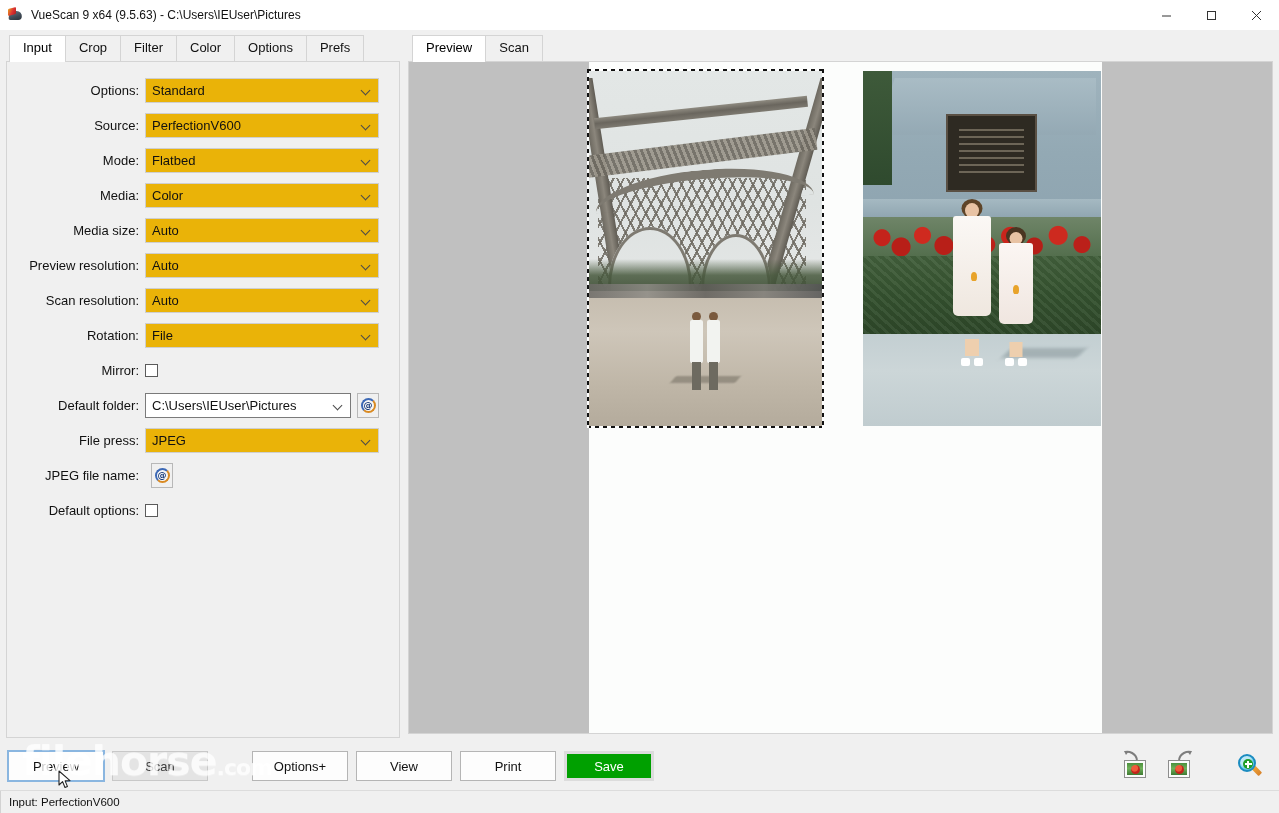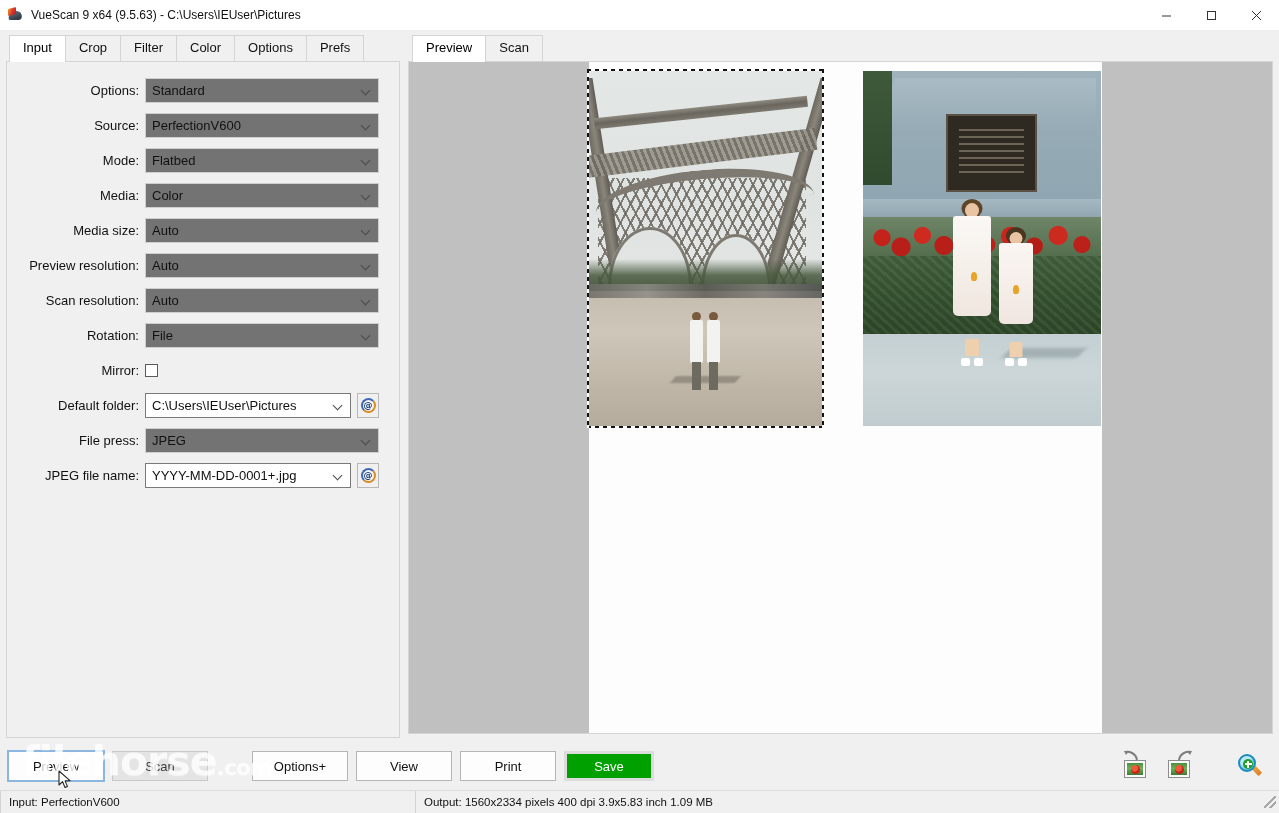--- a/index.html
+++ b/index.html
@@ -114,21 +114,21 @@
   }
   .form-label {
     width: 138px; flex: 0 0 138px;
     text-align: right; padding-right: 6px;
     font-size: 13px; color: #111;
     white-space: nowrap;
   }
   .ctrl-wrap { display: flex; align-items: center; flex: 1 1 auto; }
   .combo {
     flex: 1 1 auto; height: 25px;
-    background: #737373;
+    background: #eab308;
     border: 1px solid #cfcfcf;
     display: flex; align-items: center;
     padding-left: 6px;
     font-size: 13px; color: #111;
     position: relative;
     min-width: 0;
   }
   .combo.editable { background: #ffffff; border: 1px solid #7a7a7a; }
   .combo .val { overflow: hidden; white-space: nowrap; text-overflow: ellipsis; }
   .combo .chev {
@@ -648,30 +648,32 @@
             <div class="combo">
               <span class="val">JPEG</span>
               <span class="chev"></span>
             </div>
           </div>
         </div>
 
         <div class="form-row">
           <div class="form-label">JPEG file name:</div>
           <div class="ctrl-wrap">
-            <div class="combo editable">
-              <span class="val">YYYY-MM-DD-0001+.jpg</span>
-              <span class="chev"></span>
-            </div>
             <div class="atbtn">
               <span class="atglyph">@</span>
             </div>
           </div>
         </div>
 
+        <div class="form-row">
+          <div class="form-label">Default options:</div>
+          <div class="ctrl-wrap">
+            <div class="checkbox"></div>
+          </div>
+        </div>
 
       </div>
     </div>
 
     <div class="right-col">
       <div class="prev-tabstrip">
         <div class="tab active">Preview</div>
         <div class="tab">Scan</div>
       </div>
 
@@ -783,24 +785,20 @@
           <div class="handle"></div>
           <div class="lens"></div>
           <div class="plus"></div>
         </div>
       </div>
     </div>
   </div>
 
   <div class="statusbar">
     <div class="sb-seg sb-2">Input: PerfectionV600</div>
-    <div class="sb-seg sb-3">
-      <span>Output: 1560x2334 pixels 400 dpi 3.9x5.83 inch 1.09 MB</span>
-      <span class="grip"></span>
-    </div>
   </div>
 
   <div class="watermark">
     <span>filehorse</span><span class="dotcom">.com</span>
   </div>
 
   <div class="cursor">
     <svg width="14" height="20" viewBox="0 0 14 20">
       <path d="M1 1 L1 15 L4.6 11.6 L7 17.5 L9.4 16.4 L7.1 10.9 L12 10.6 Z" fill="#fff" stroke="#222" stroke-width="1.1" stroke-linejoin="round"></path>
     </svg>

